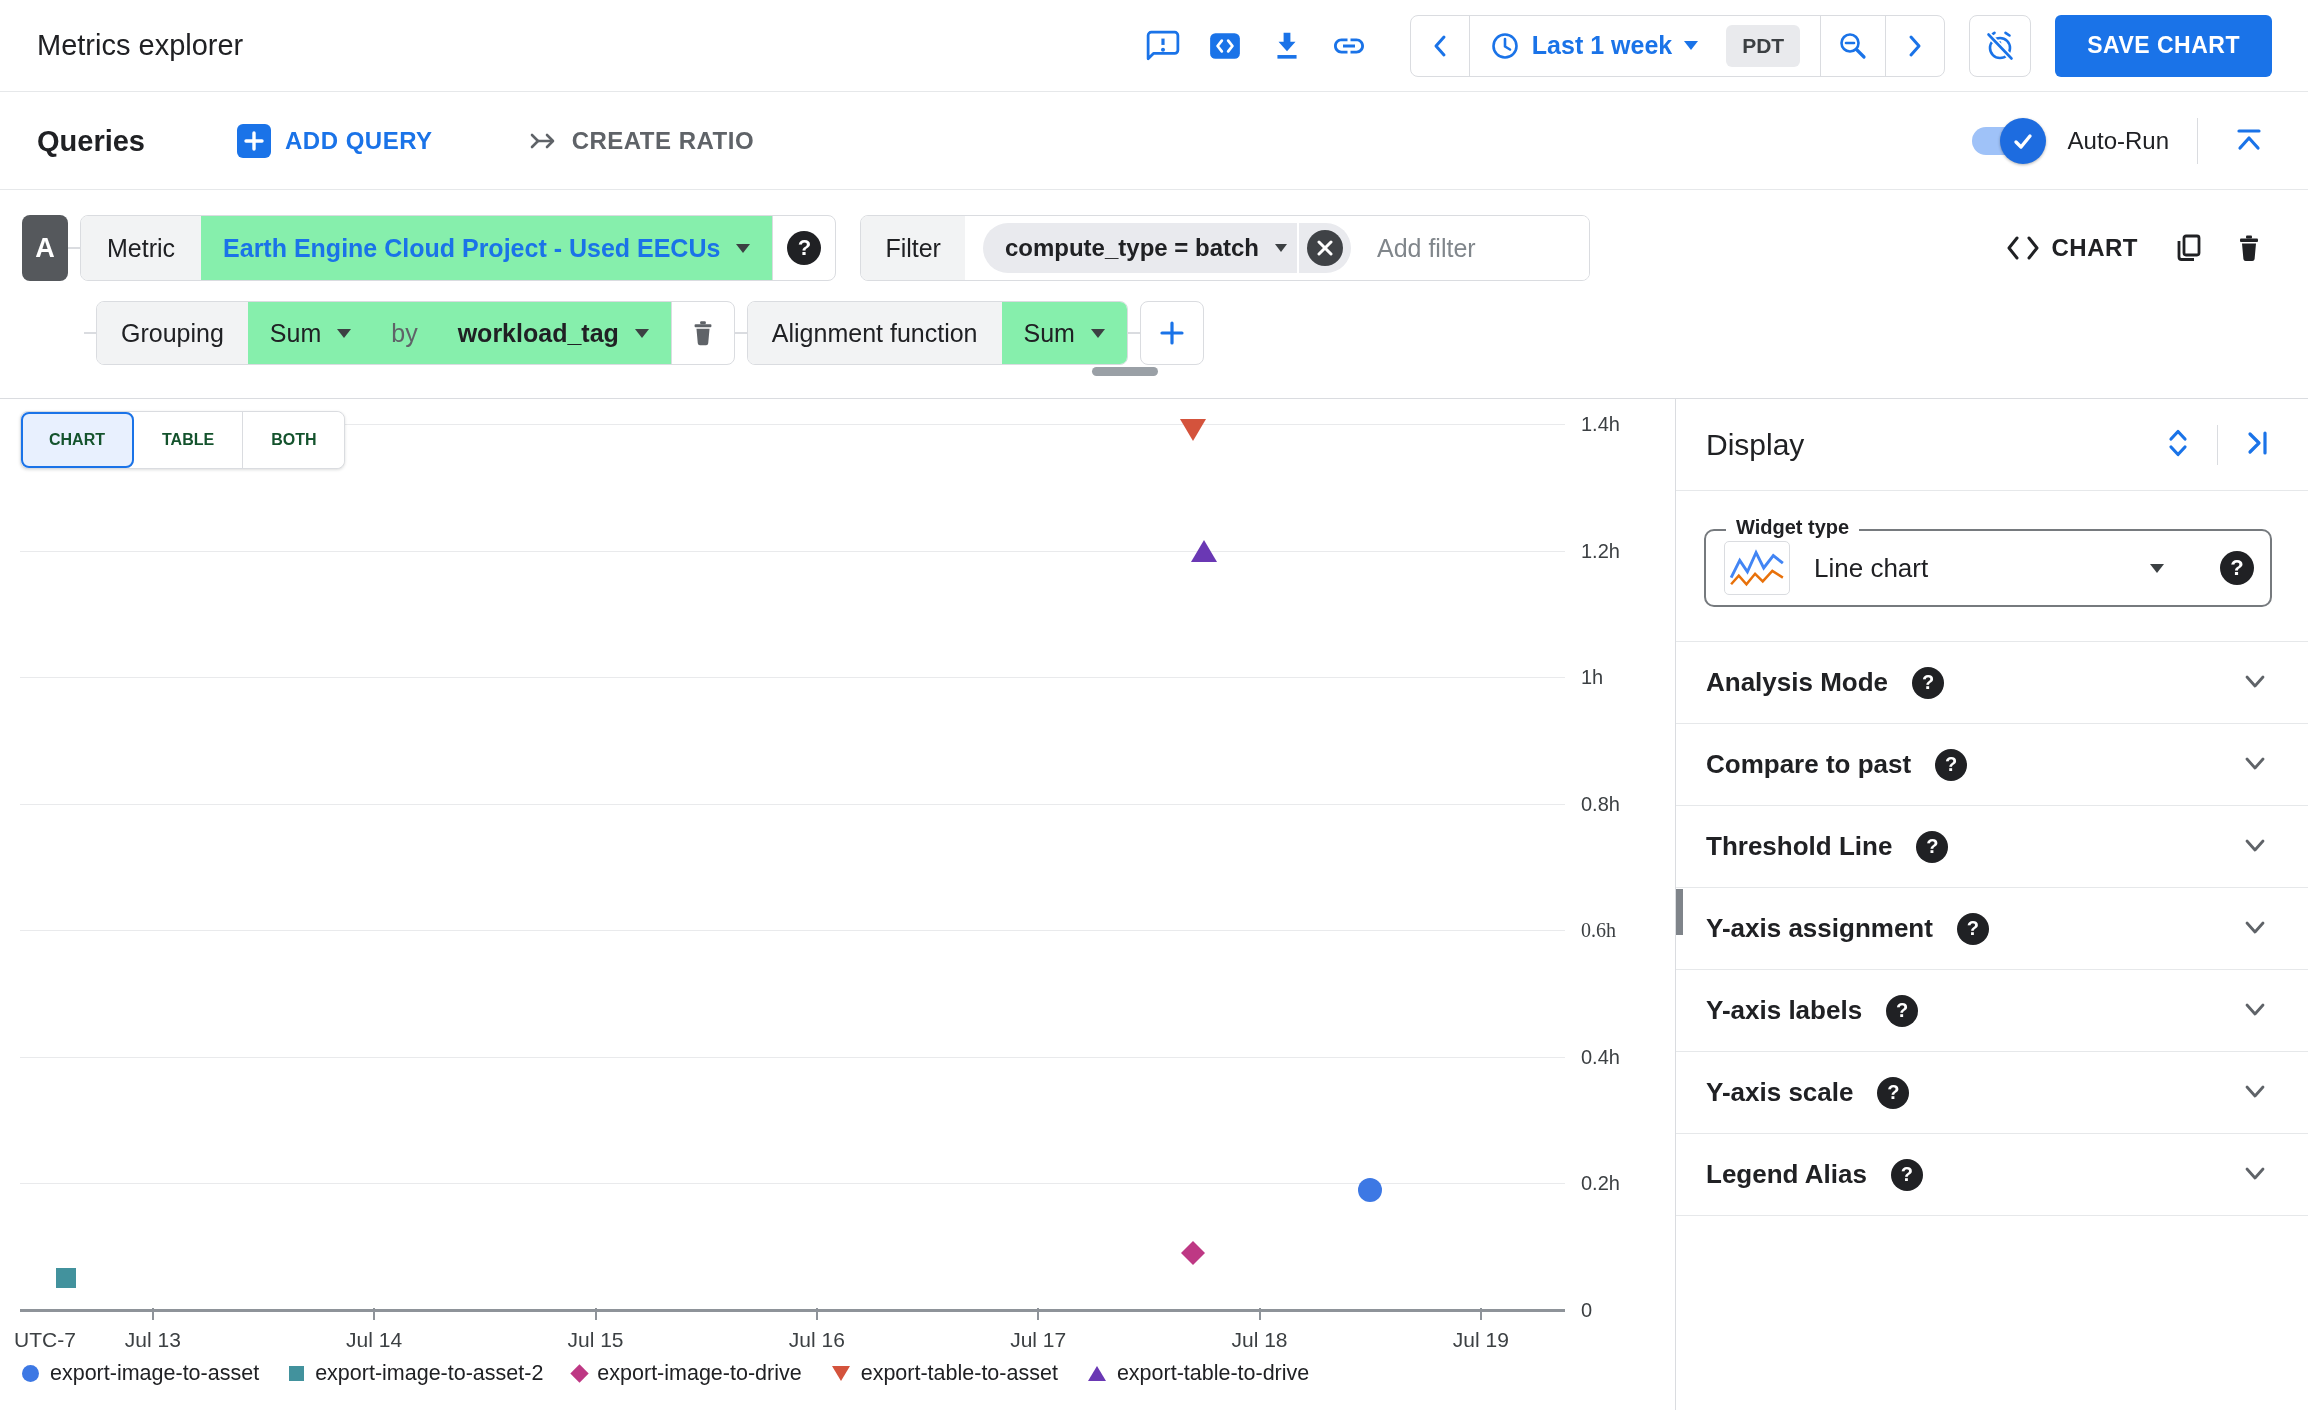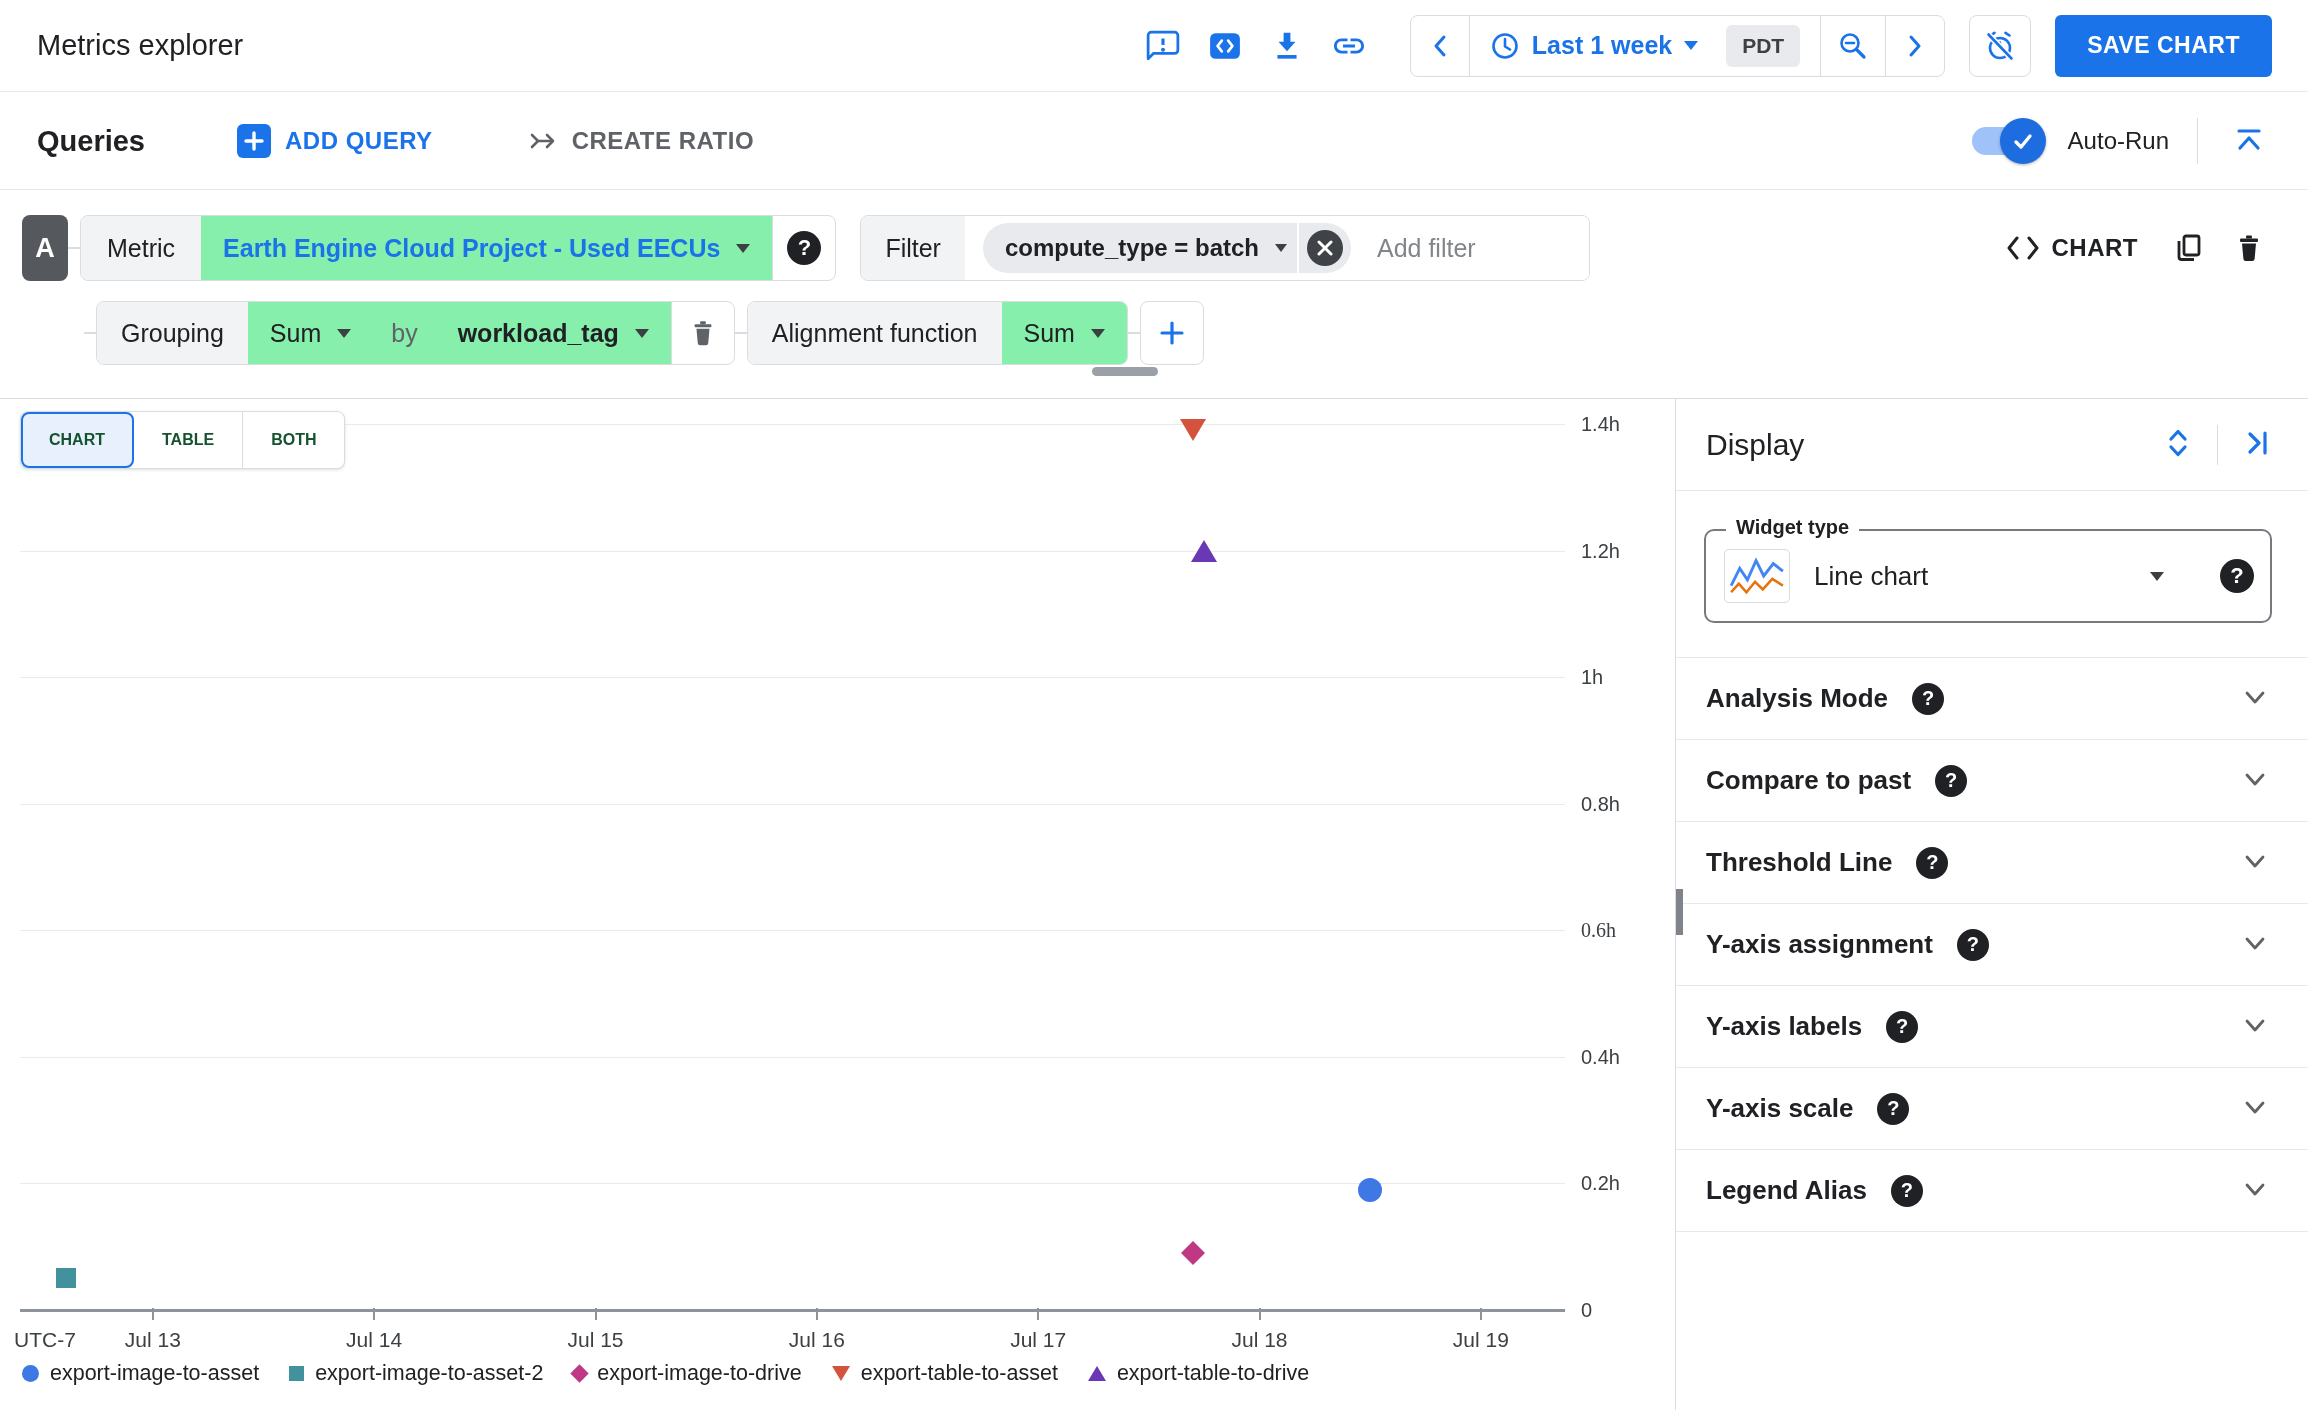--- a/index.html
+++ b/index.html
@@ -99,21 +99,21 @@
   .lm.m-diamond{width:13px;height:13px;transform:rotate(45deg)}
   .lm.m-triangle-up{border-left-width:9px;border-right-width:9px;border-bottom-width:15px}
   .lm.m-triangle-down{border-left-width:9px;border-right-width:9px;border-top-width:15px}
 
   
   .panel{position:absolute;top:399px;left:1675px;right:0;bottom:0;border-left:1px solid #dadce0;background:#fff}
   .phdr{height:92px;border-bottom:1px solid #e6e8ea;display:flex;align-items:center;padding:0 34px 0 30px}
   .ptitle{font-size:30px;font-weight:400}
   .phdr-icons{margin-left:auto;display:flex;align-items:center;gap:22px}
   .pdiv{width:1px;height:40px;background:#dadce0}
-  .wfield{position:relative;margin:38px 36px 0 28px;height:94px;border:2px solid #767a7e;border-radius:10px;display:flex;align-items:center;cursor:pointer}
+  .wfield{position:relative;margin:38px 36px 0 28px;height:78px;border:2px solid #767a7e;border-radius:10px;display:flex;align-items:center;cursor:pointer}
   .wlegend{position:absolute;top:-15px;left:20px;background:#fff;padding:0 10px;font-size:20px;font-weight:700;color:#202124}
   .wicon{width:66px;height:54px;border:1px solid #dadce0;border-radius:5px;margin-left:18px;display:flex;align-items:center;justify-content:center;flex:none}
   .wlabel{font-size:26px;margin-left:24px}
   .wfield .caret{margin-left:auto;margin-right:56px}
   .wfield .help{margin-right:16px}
   .prows{margin-top:34px;border-top:1px solid #e6e8ea}
   .prow{display:flex;align-items:center;height:82px;padding:0 38px 0 30px;border-bottom:1px solid #e6e8ea;cursor:pointer;background:#fff}
   .prow-label{font-size:26px;font-weight:600;color:#202124}
   .prow .help{width:32px;height:32px;font-size:20px;margin-left:24px}
   .prow .chev{margin-left:auto}

